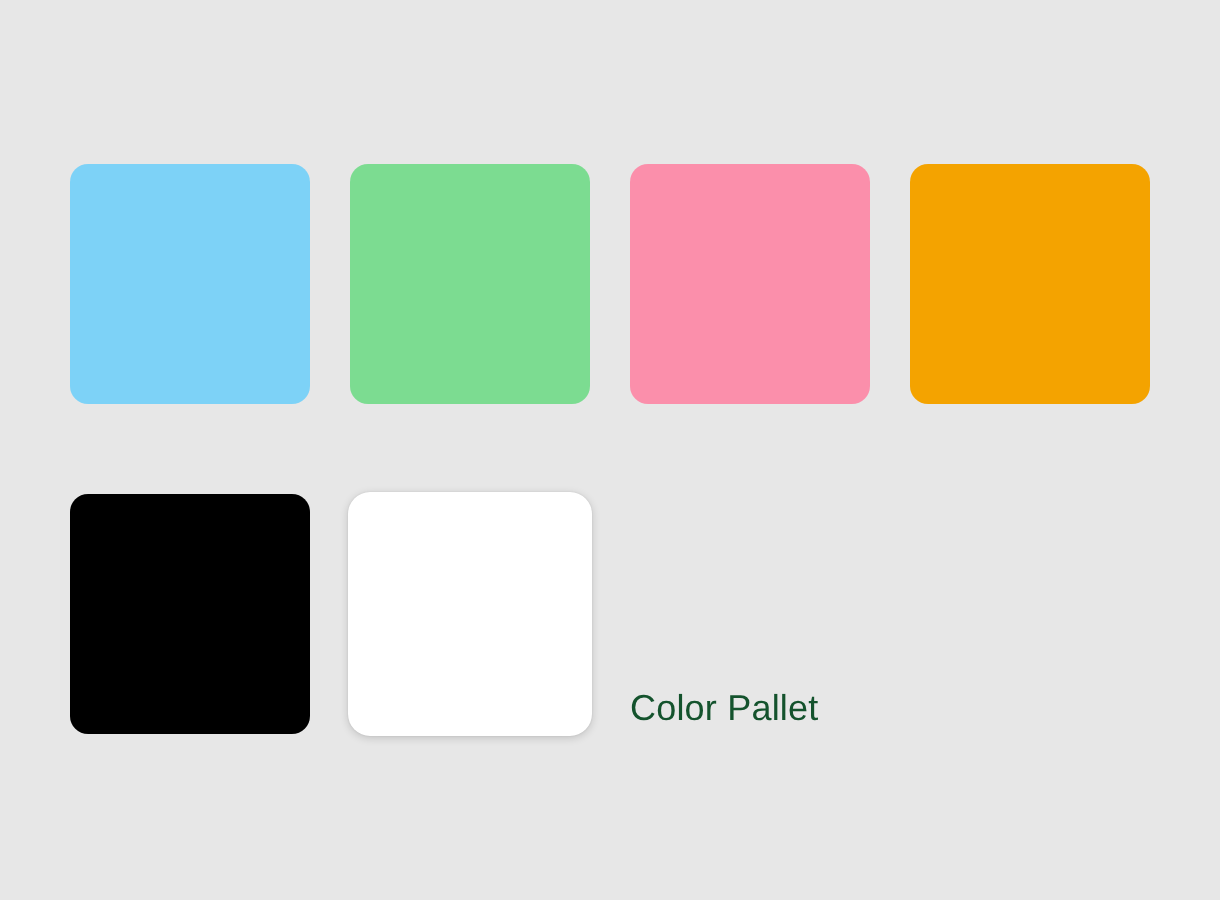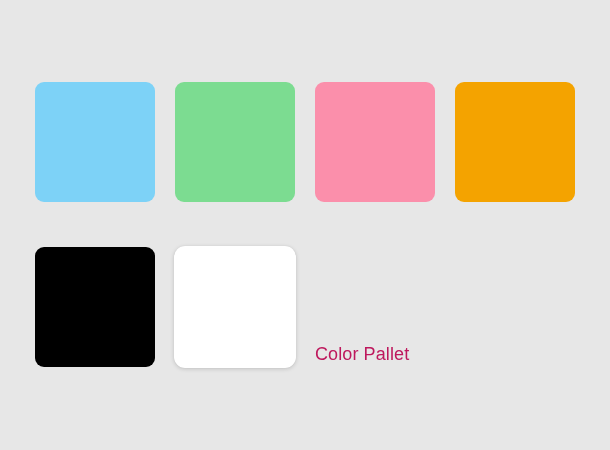--- a/index.html
+++ b/index.html
@@ -69,21 +69,21 @@
                 0 0 1px rgba(0,0,0,0.10);
   }
 
   
   .palette-caption {
     position: absolute;
     left: 315px;
     top: 343px;
     font-size: 18px;
     line-height: 22px;
-    color: #be185d;
+    color: #14532d;
     letter-spacing: 0.1px;
     white-space: nowrap;
   }
 </style>
 </head>
 <body>
 
 <div class="canvas">
 
   <div class="swatch-row row-primary">

